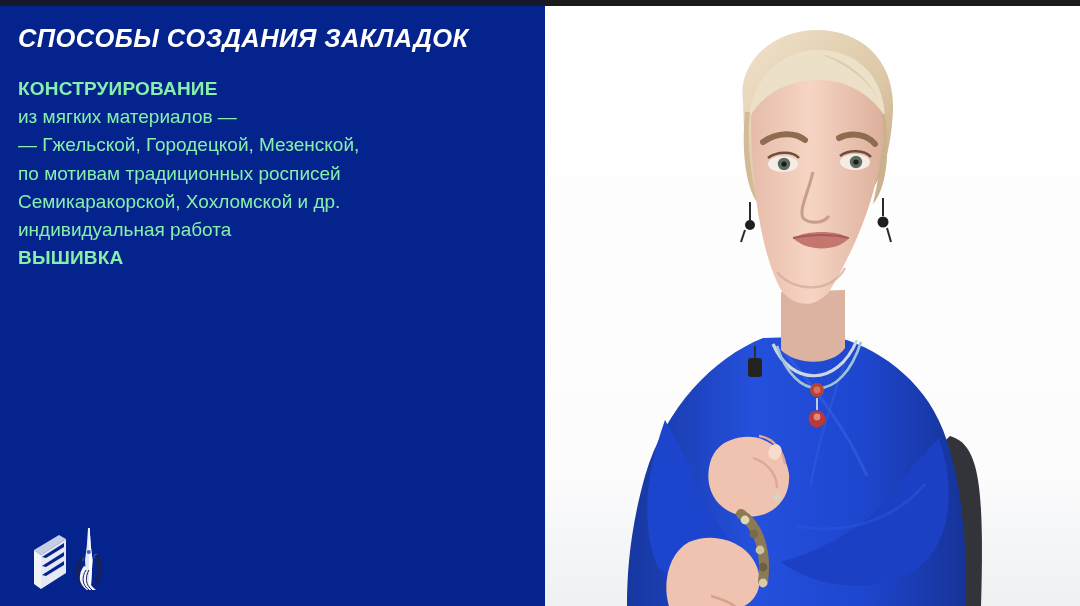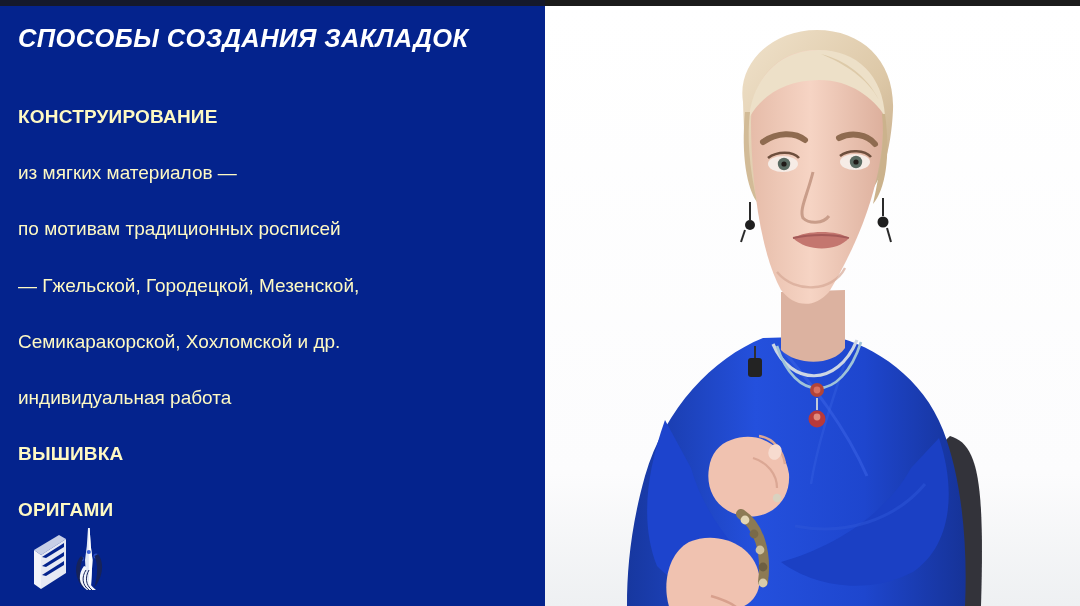--- a/index.html
+++ b/index.html
@@ -61,25 +61,24 @@
     font-style: italic;
   }
 
   .slide-body {
     position: absolute;
     left: 18px;
     top: 69px;
     width: 510px;
   }
   .line {
-    color: #fef9c3;
+    color: #86efac;
     font-size: 19px;
     line-height: 28.2px;
     white-space: nowrap;
-    margin-top: 28px;
   }
   .line.heading {
     font-weight: bold;
     letter-spacing: 0.2px;
   }
   .line.detail {
     font-weight: normal;
   }
 
   
@@ -111,26 +110,25 @@
   <div class="top-bar"></div>
   <div class="top-bar-right"></div>
 
   <div class="slide-panel">
 
     <div class="slide-title">СПОСОБЫ СОЗДАНИЯ ЗАКЛАДОК</div>
 
     <div class="slide-body">
       <div class="line heading">КОНСТРУИРОВАНИЕ</div>
       <div class="line detail">из мягких материалов —</div>
+      <div class="line detail">— Гжельской, Городецкой, Мезенской,</div>
       <div class="line detail">по мотивам традиционных росписей</div>
-      <div class="line detail">— Гжельской, Городецкой, Мезенской,</div>
       <div class="line detail">Семикаракорской, Хохломской и др.</div>
       <div class="line detail">индивидуальная работа</div>
       <div class="line heading">ВЫШИВКА</div>
-      <div class="line heading">ОРИГАМИ</div>
     </div>
 
     <div class="logo">
       <svg width="90" height="68" viewBox="0 0 90 68">
 
         <g>
           <path d="M6 24 L6 58 L13 63 L13 29 Z" fill="#ffffff" opacity="0.95"></path>
           <path d="M13 29 L13 63 L38 47 L38 13 Z" fill="#ffffff" opacity="0.9"></path>
           <path d="M14 31 L36 17 L36 21 L18 32 Z" fill="#04238d"></path>
           <path d="M14 40 L36 26 L36 30 L18 41 Z" fill="#04238d"></path>

